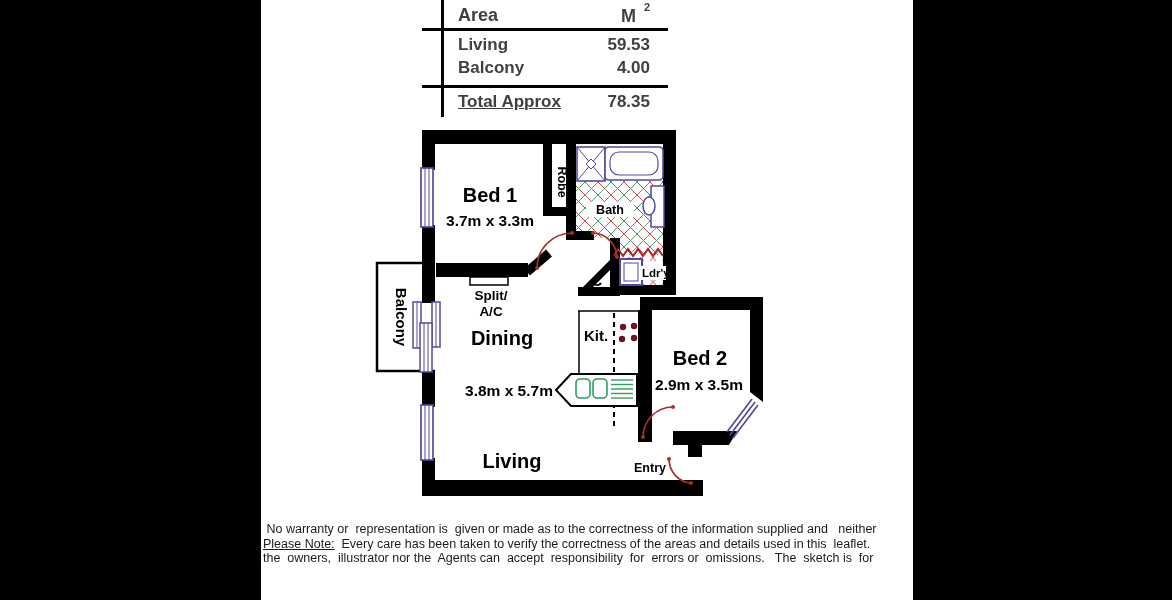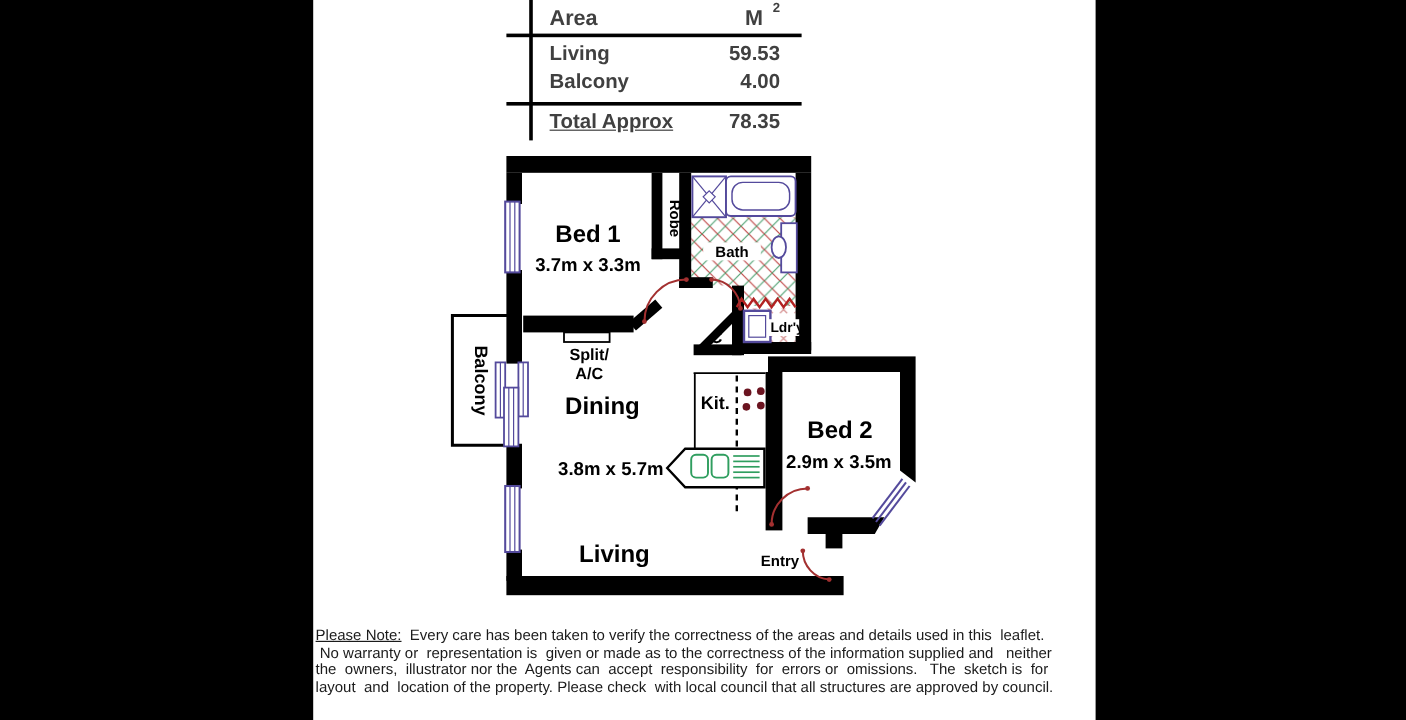--- a/index.html
+++ b/index.html
@@ -217,19 +217,18 @@
     <text x="502" y="345" text-anchor="middle" class="lbl lbl-big">Dining</text>
     <text x="596" y="341" text-anchor="middle" class="lbl lbl-med">Kit.</text>
     <text x="509" y="396" text-anchor="middle" class="lbl lbl-dim">3.8m x 5.7m</text>
     <text x="700" y="365" text-anchor="middle" class="lbl lbl-big">Bed 2</text>
     <text x="699" y="390" text-anchor="middle" class="lbl lbl-dim">2.9m x 3.5m</text>
     <text x="512" y="468" text-anchor="middle" class="lbl lbl-big">Living</text>
     <text x="650" y="472" text-anchor="middle" class="lbl lbl-sm">Entry</text>
   </svg>
 
   <div class="disclaimer">
+    <div class="dline"> No warranty or  representation is  given or made as to the correctness of the information supplied and   neither</div>
     <div class="dline"><span class="note-label">Please Note:</span><span>  Every care has been taken to verify the correctness of the areas and details used in this  leaflet.</span></div>
-    <div class="dline"> No warranty or  representation is  given or made as to the correctness of the information supplied and   neither</div>
     <div class="dline">the  owners,  illustrator nor the  Agents can  accept  responsibility  for  errors or  omissions.   The  sketch is  for</div>
-    <div class="dline">layout  and  location of the property. Please check  with local council that all structures are approved by council.</div>
   </div>
 
 </div>
 
 </body></html>

